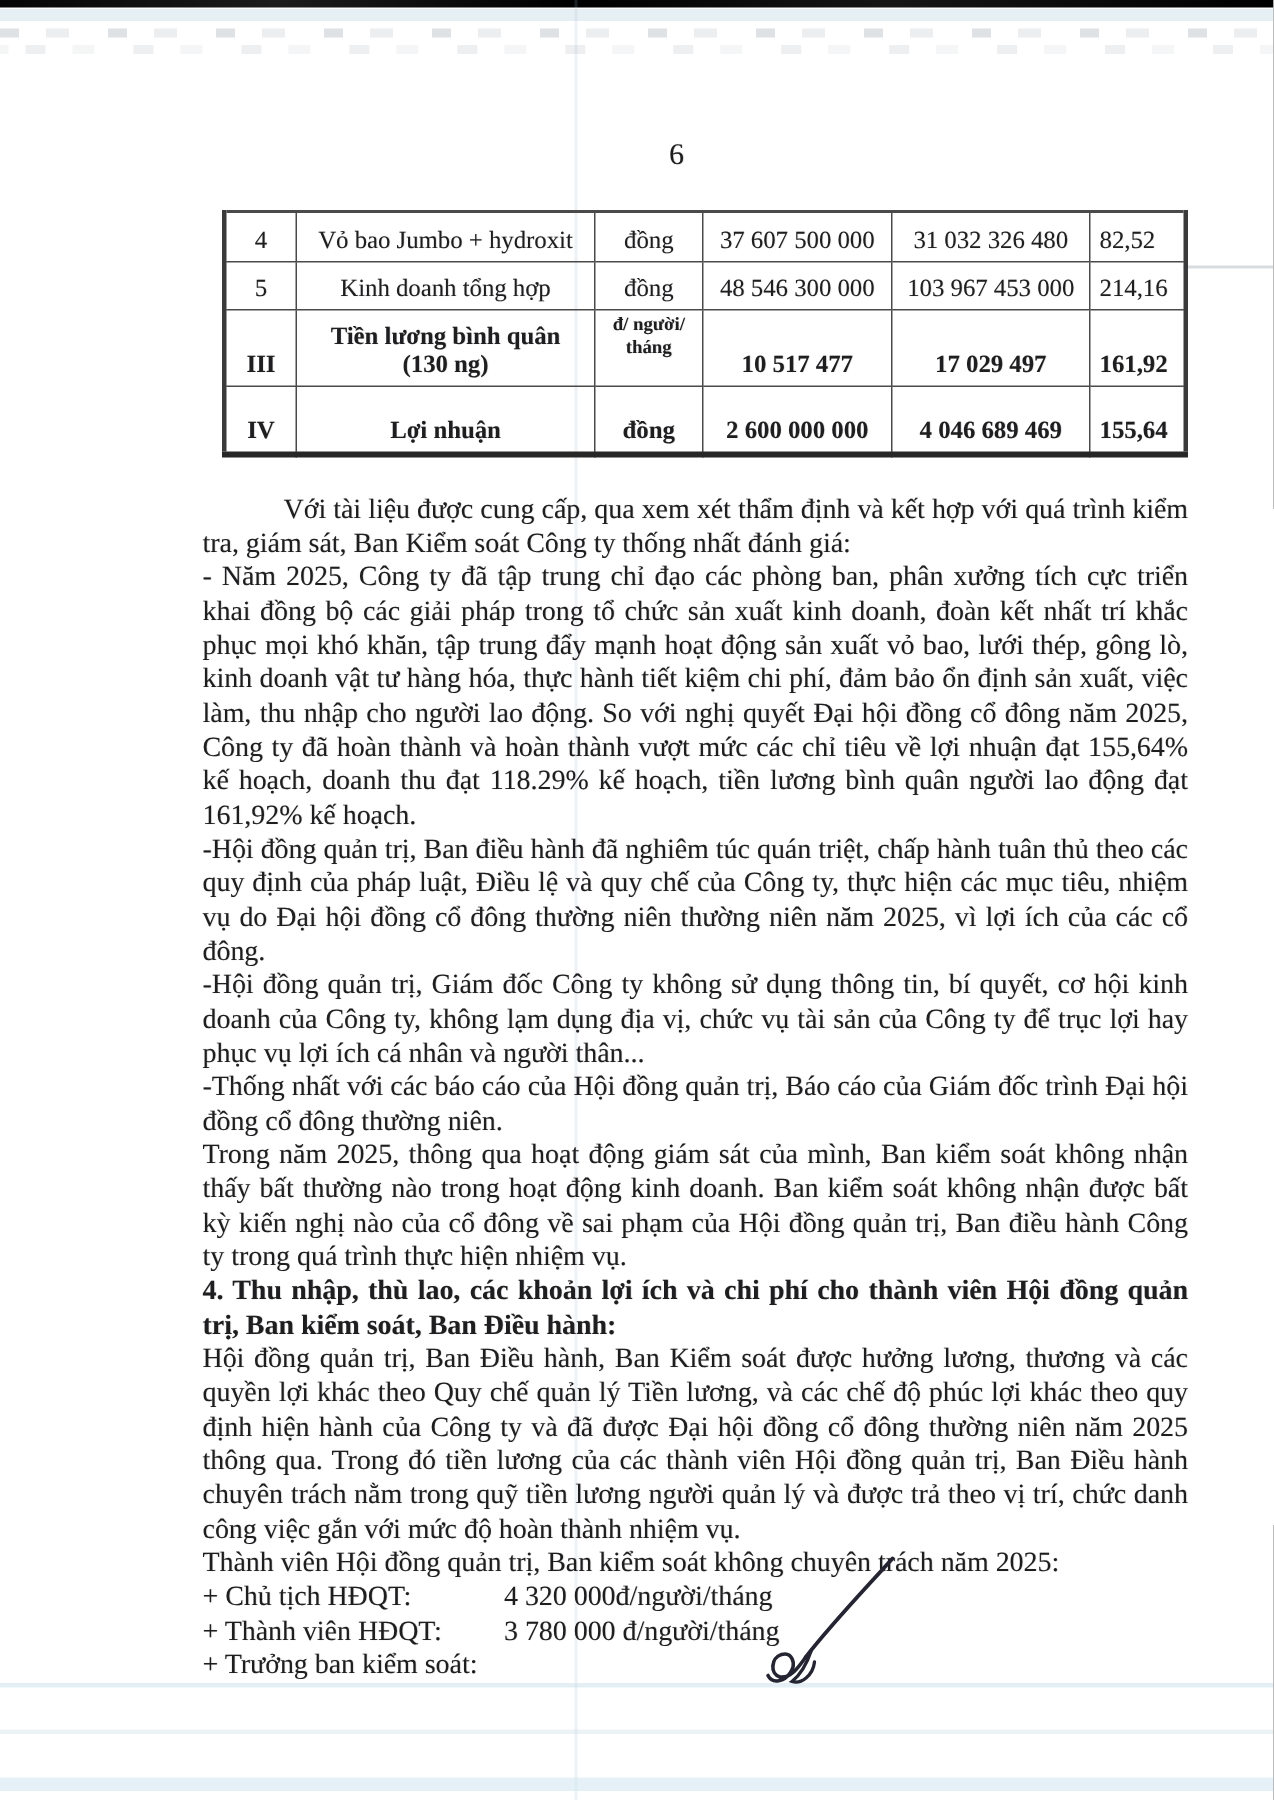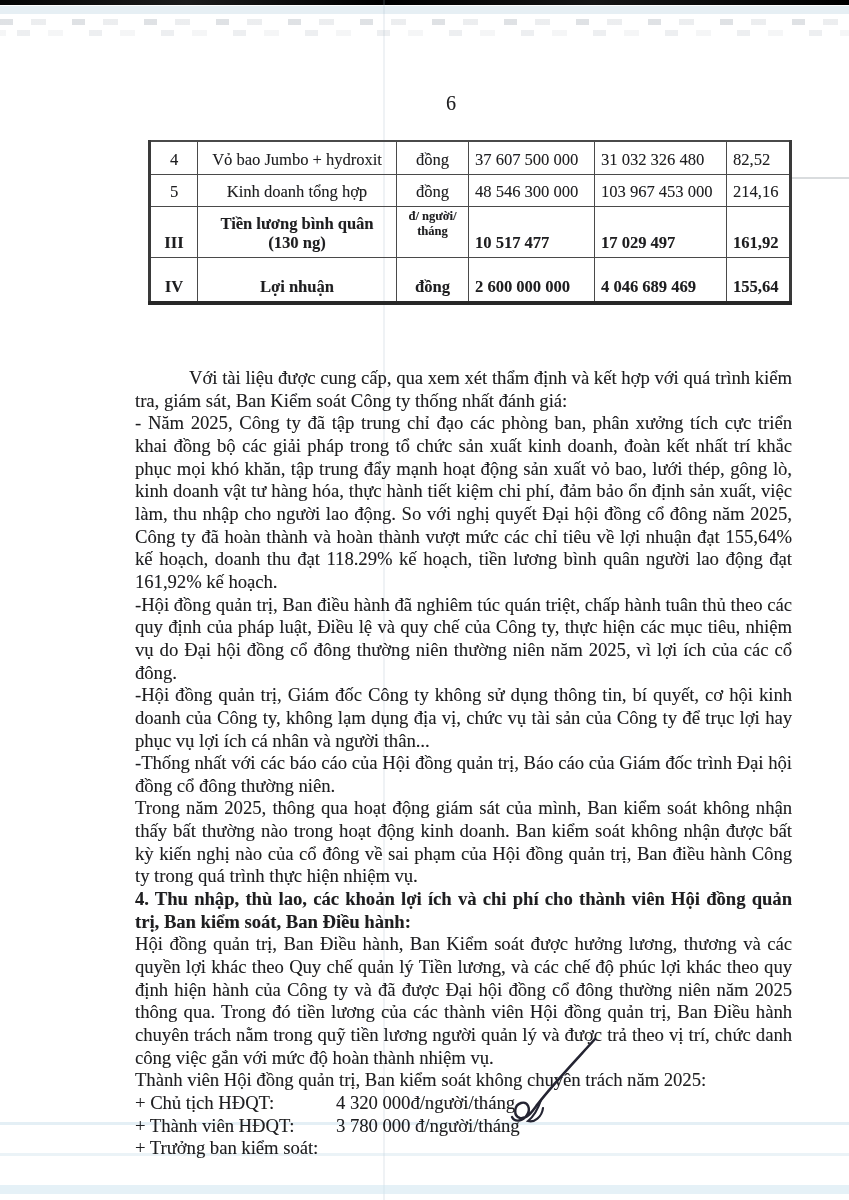--- a/index.html
+++ b/index.html
@@ -39,28 +39,28 @@
     border-top:2px solid #4a4a4a; border-bottom:4px solid #272727; }
   table.kpi td { border:1.6px solid #4a4a4a; vertical-align:bottom;
     font-size:16.5px; line-height:1.14; padding:2px 6px 4px 6px; overflow:hidden; }
   tr.row-h1 { height:33px; } tr.row-h2 { height:32px; }
   tr.row-h3 { height:44px; } tr.row-h4 { height:46px; }
   tr.bold td { font-weight:bold; }
   td.c-id   { text-align:center; padding-left:2px; padding-right:2px; }
   td.c-name { text-align:center; padding-left:8px; }
   td.c-unit { text-align:center; padding-left:2px; padding-right:2px; }
   td.c-unit.small { font-size:12.5px; line-height:1.2; padding-bottom:18px; }
-  td.c-num  { text-align:left; padding-right:8px; }
+  td.c-num  { text-align:center; padding-right:8px; }
   td.c-pct  { text-align:left; padding-right:6px; }
 
   
   .doc-body { position:absolute; left:135px; top:329px; width:657px;
     font-size:18.6px; line-height:22.65px; text-align:justify; }
   .doc-body p { margin:0; }
-  p.first-indent { text-indent:54px;margin-top:38px; }
+  p.first-indent { text-indent:54px; }
   p.heading { font-weight:bold; }
   .salary-line { display:flex; text-align:left;gap:11px; }
   .sl-label { flex:0 0 190px; white-space:nowrap; }
 
   
   svg.pen-overlay { position:absolute; left:0; top:0; pointer-events:none; }
 </style>
 </head>
 <body>
 

